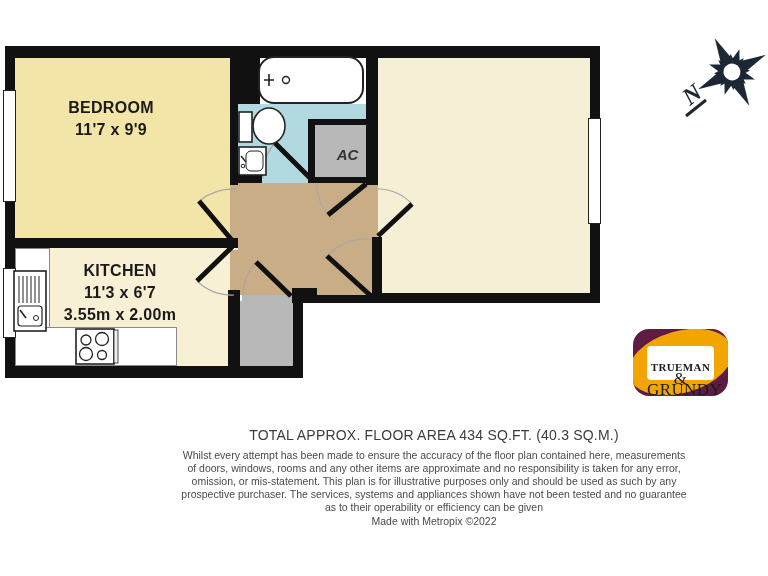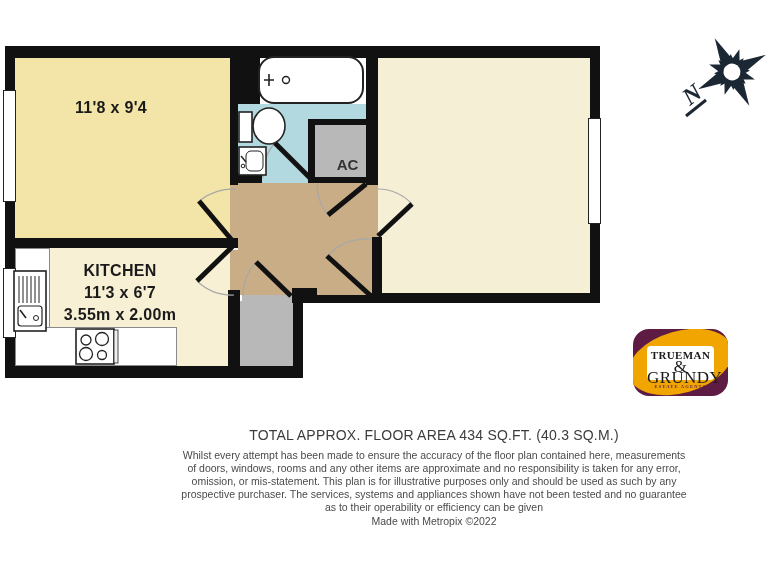--- a/index.html
+++ b/index.html
@@ -20,21 +20,21 @@
   .footer .disclaimer { margin-top:6px; font-size:10.5px; line-height:13px;
     color:var(--c-footer-text,#4a4a4a); white-space:pre-line; }
   .footer .credit { margin-top:0px; font-size:10.5px; line-height:14px; color:var(--c-footer-text,#4a4a4a); }
   .logo { position:absolute; left:633px; top:329px; width:95px; height:67px;
     background:var(--c-logo-maroon,#5E1C44); border-radius:16px; overflow:hidden; }
   .logo .gold { position:absolute; left:-6px; top:2px; width:107px; height:62px;
     background:var(--c-logo-gold,#F0A500); border-radius:50%; transform:rotate(-16deg); }
   .logo .plate { position:absolute; left:14px; top:17px; width:67px; height:34px;
     background:#fff; border-radius:4px; text-align:center;
     font-family:"Liberation Serif","DejaVu Serif",serif; }
-  .logo .l1 { font-size:11px; font-weight:bold; color:#1a1a1a; line-height:12px; margin-top:3px; letter-spacing:0.4px;}
+  .logo .l1 { font-size:11px; font-weight:bold; color:#1a1a1a; line-height:12px; margin-top:15px; letter-spacing:0.4px;}
   .logo .l2 { font-size:17px; font-weight:normal; color:#1a1a1a; line-height:11px; letter-spacing:0.4px;}
   .logo .tag { font-size:4.5px; font-weight:bold; color:var(--c-logo-maroon,#5E1C44); letter-spacing:1.2px; line-height:7px;}
 </style>
 </head>
 <body>
 
 <div class="canvas">
 
   <div class="floor" style="left:15px;top:58px;width:215px;height:180px;background:var(--c-bedroom);"></div>
   <div class="floor" style="left:15px;top:248px;width:215px;height:118px;background:var(--c-kitchen);"></div>
@@ -129,28 +129,29 @@
       <rect x="76" y="329" width="38" height="35" stroke-width="1.6"></rect>
       <circle cx="86" cy="340" r="5" stroke-width="1.3"></circle>
       <circle cx="102" cy="339" r="6.5" stroke-width="1.3"></circle>
       <circle cx="86" cy="354" r="6.5" stroke-width="1.3"></circle>
       <circle cx="102" cy="355" r="4.5" stroke-width="1.3"></circle>
       <rect x="114" y="330" width="4" height="33" stroke-width="0.8" fill="#eee"></rect>
     </g>
   </svg>
 
   <div class="room-label" style="left:11px;top:97px;width:200px;">
-    <div>11'8 x 9'4</div>
+    <div>BEDROOM</div>
+    <div>11'7 x 9'9</div>
   </div>
   <div class="room-label" style="left:20px;top:260px;width:200px;">
     <div>KITCHEN</div>
     <div>11'3 x 6'7</div>
     <div>3.55m x 2.00m</div>
   </div>
-  <div class="ac-label" style="left:315px;top:156px;width:65px;">AC</div>
+  <div class="ac-label" style="left:315px;top:146px;width:65px;font-style:italic;">AC</div>
 
   <svg class="overlay" style="left:682px;top:30px;" width="92" height="96" viewBox="0 0 92 96">
     <g transform="translate(50,42) rotate(18)" fill="#1C2734">
       <circle r="13"></circle>
       <g>
         <polygon points="0,-24 6,-6 0,0 -6,-6"></polygon>
         <polygon points="0,-24 6,-6 0,0 -6,-6" transform="rotate(90)"></polygon>
         <polygon points="0,-24 6,-6 0,0 -6,-6" transform="rotate(180)"></polygon>
         <polygon points="0,-24 6,-6 0,0 -6,-6" transform="rotate(270)"></polygon>
       </g>

